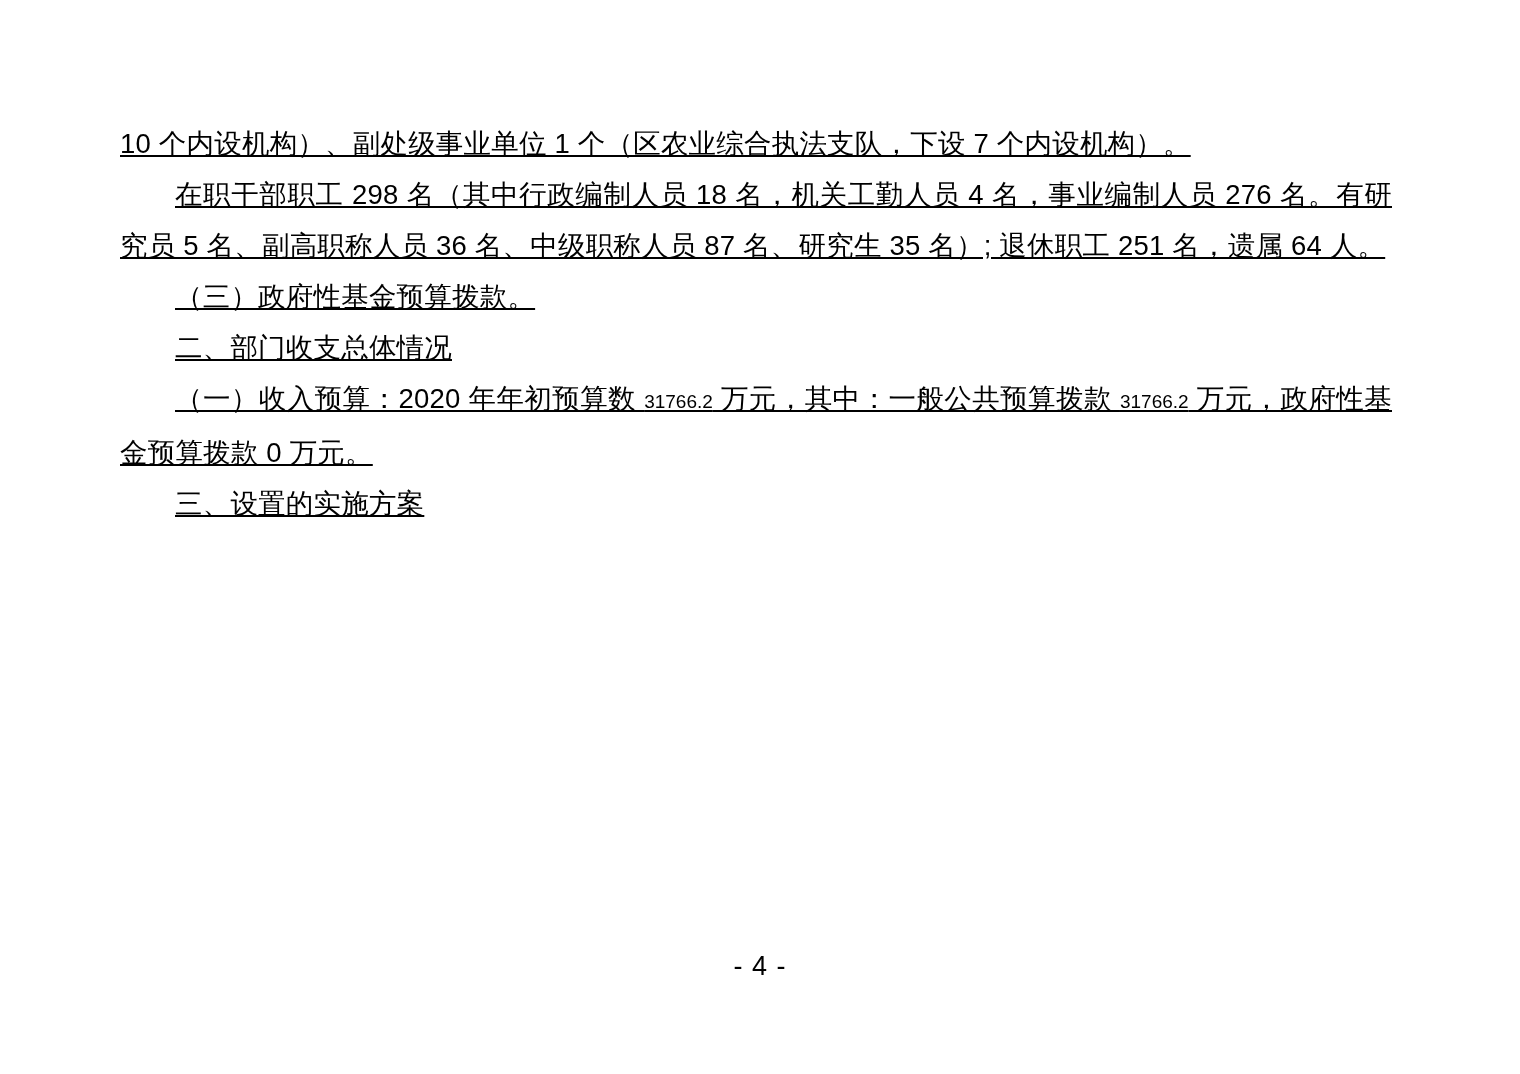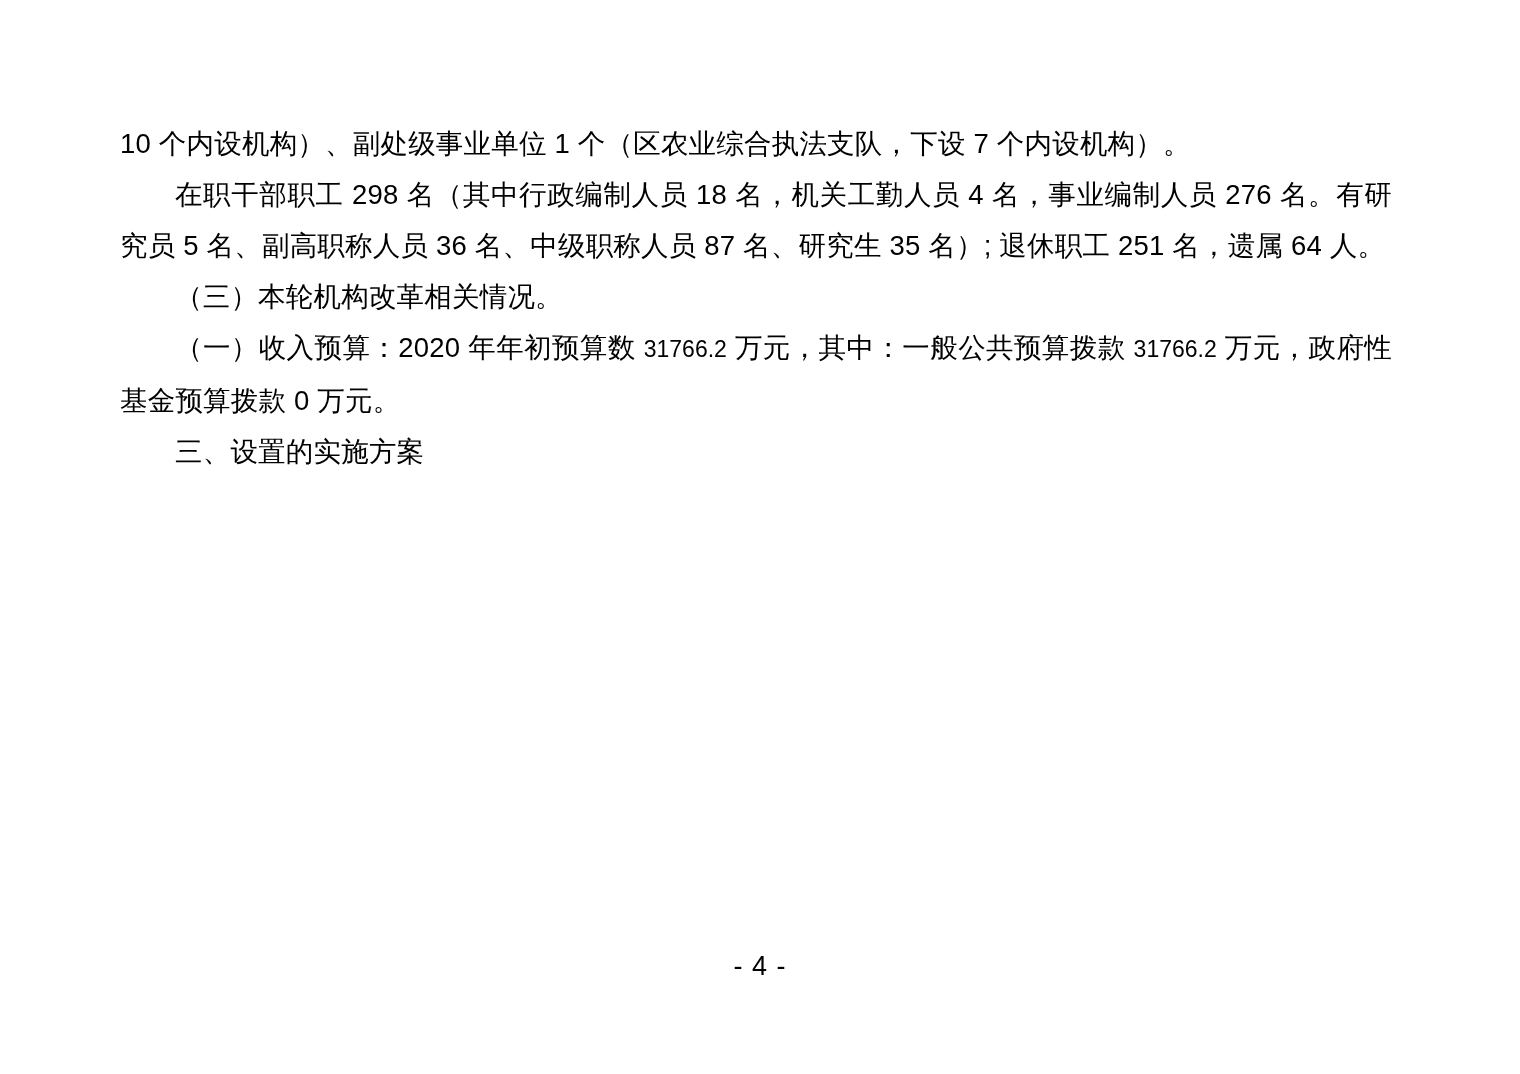--- a/index.html
+++ b/index.html
@@ -13,54 +13,56 @@
     font-family: "Liberation Sans", "DejaVu Sans", sans-serif;
     color: #000000;
     overflow: hidden;
   }
   .page {
     position: relative;
     width: 1520px;
     height: 1074px;
     box-sizing: border-box;
     padding: 118px 128px 0 120px;
+    text-decoration: underline;
   }
   .doc-body {
     font-size: 27.5px;
     line-height: 51px;
     letter-spacing: 0.2px;
     text-align: justify;
     text-justify: inter-character;
   }
   .para {
     margin: 0;
     text-indent: 0;
   }
   .indent {
     text-indent: 2em;
   }
   .small-num {
-    font-size: 23px;
+    font-size: 19px;
     letter-spacing: 0;
   }
   .page-number {
     position: absolute;
     left: 0;
     right: 0;
     bottom: 92px;
     text-align: center;
     font-size: 27px;
     letter-spacing: 1px;
   }
 </style>
 </head>
 <body>
 
 <div class="page">
   <div class="doc-body">
     <p class="para">10 个内设机构）、副处级事业单位 1 个（区农业综合执法支队，下设 7 个内设机构）。</p>
     <p class="para indent">在职干部职工 298 名（其中行政编制人员 18 名，机关工勤人员 4 名，事业编制人员 276 名。有研究员 5 名、副高职称人员 36 名、中级职称人员 87 名、研究生 35 名）; 退休职工 251 名，遗属 64 人。</p>
-    <p class="para indent">（三）本轮机构改革相关情况。</p>
+    <p class="para indent">（三）政府性基金预算拨款。</p>
+    <p class="para indent">二、部门收支总体情况</p>
     <p class="para indent">（一）收入预算：2020 年年初预算数 <span class="small-num">31766.2</span> 万元，其中：一般公共预算拨款 <span class="small-num">31766.2</span> 万元，政府性基金预算拨款 0 万元。</p>
     <p class="para indent">三、设置的实施方案</p>
   </div>
   <div class="page-number">- 4 -</div>
 </div>
 
 </body></html>

